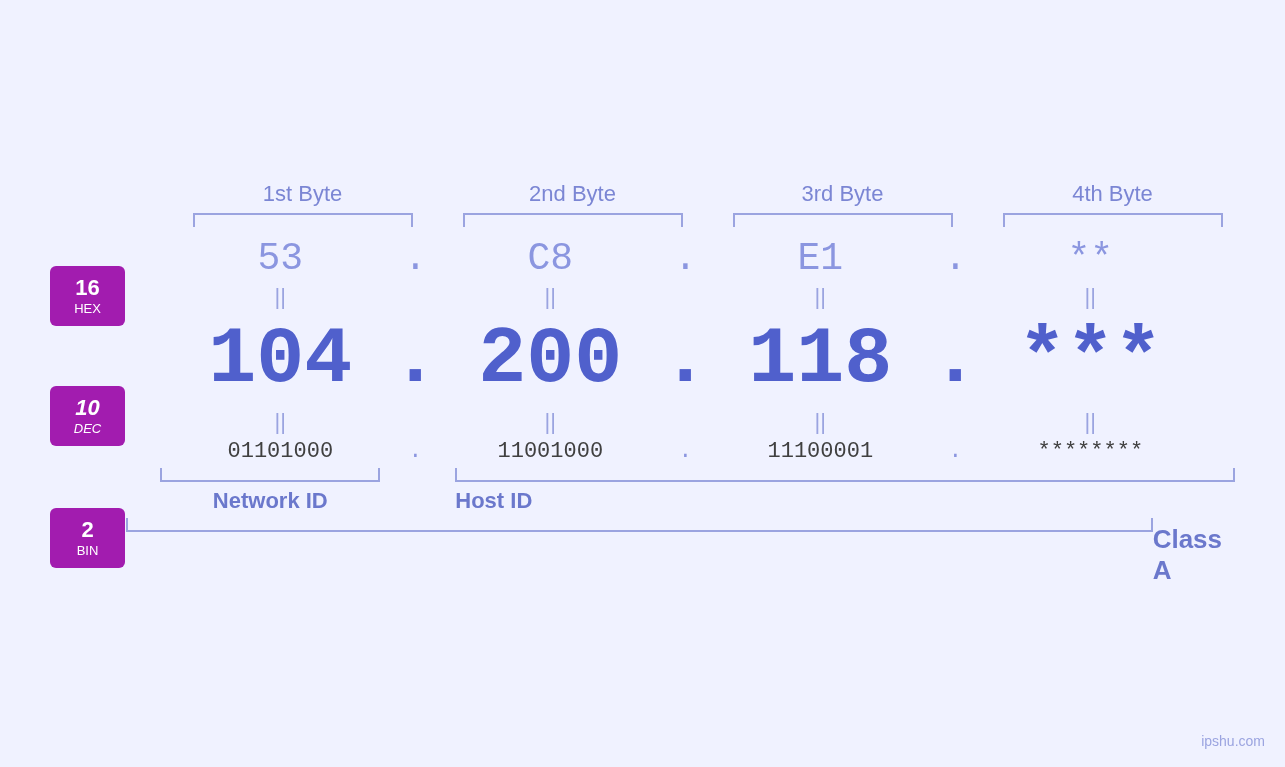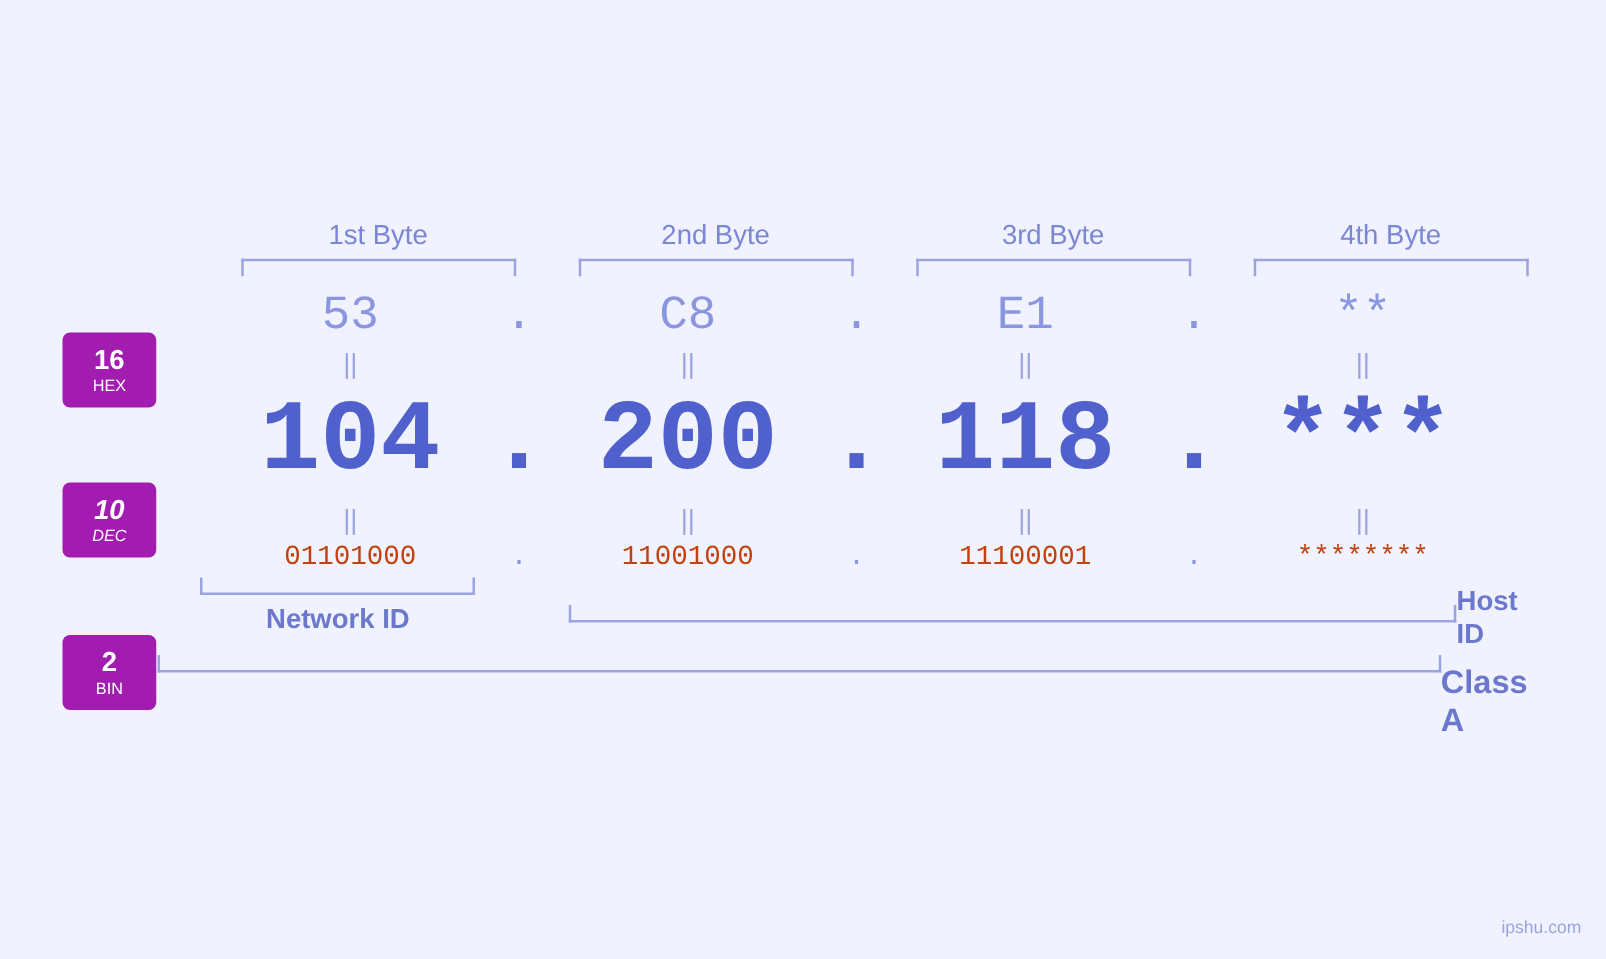--- a/index.html
+++ b/index.html
@@ -129,21 +129,21 @@
     }
 
     .dec-row .value {
       font-size: 80px;
       font-weight: bold;
       color: #5060cc;
     }
 
     .bin-row .value {
       font-size: 22px;
-      color: #c2410c;
+      color: #404040;
     }
 
     .equals-row {
       display: flex;
       align-items: center;
       justify-content: center;
       width: 100%;
       padding: 4px 0;
     }
 
@@ -188,21 +188,22 @@
 
     .network-id-block {
       display: flex;
       flex-direction: column;
       align-items: center;
       width: 270px; 
     }
 
     .host-id-block {
       display: flex;
-      align-items: center;
+      flex-direction: column;
+      align-items: flex-start;
       width: 780px; 
     }
 
     .bracket-bottom {
       height: 14px;
       border-bottom: 2px solid #9ba4e0;
       border-left: 2px solid #9ba4e0;
       border-right: 2px solid #9ba4e0;
       width: 100%;
     }

